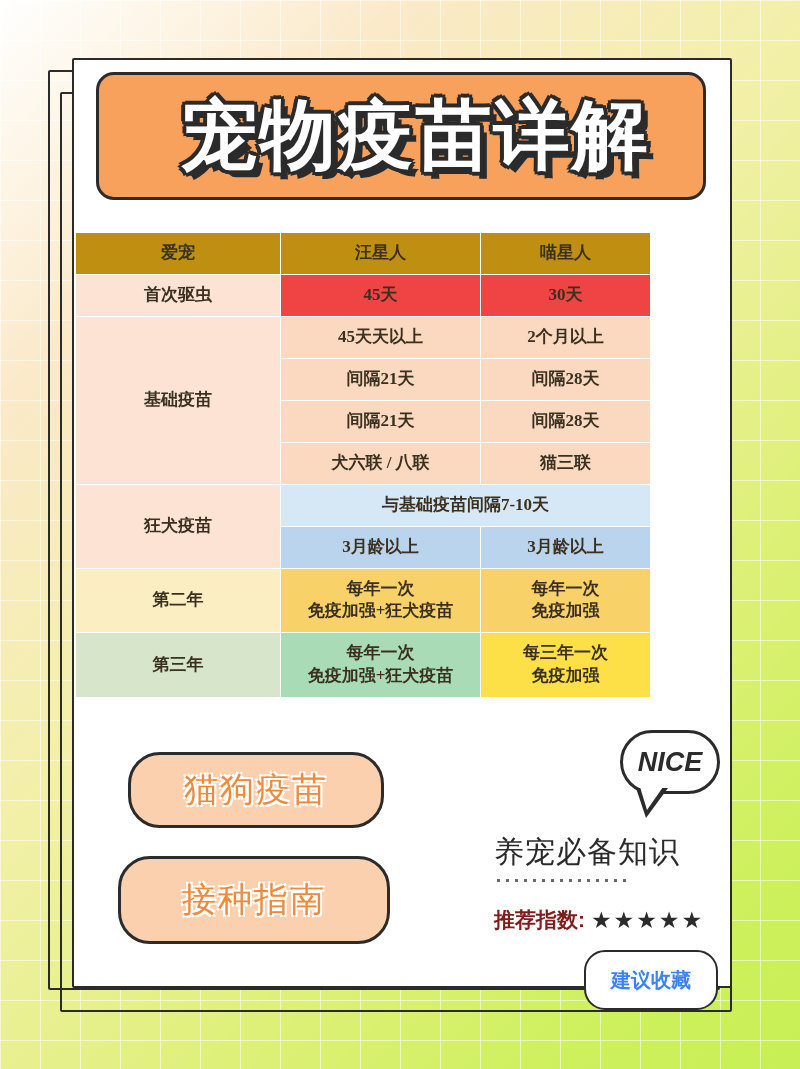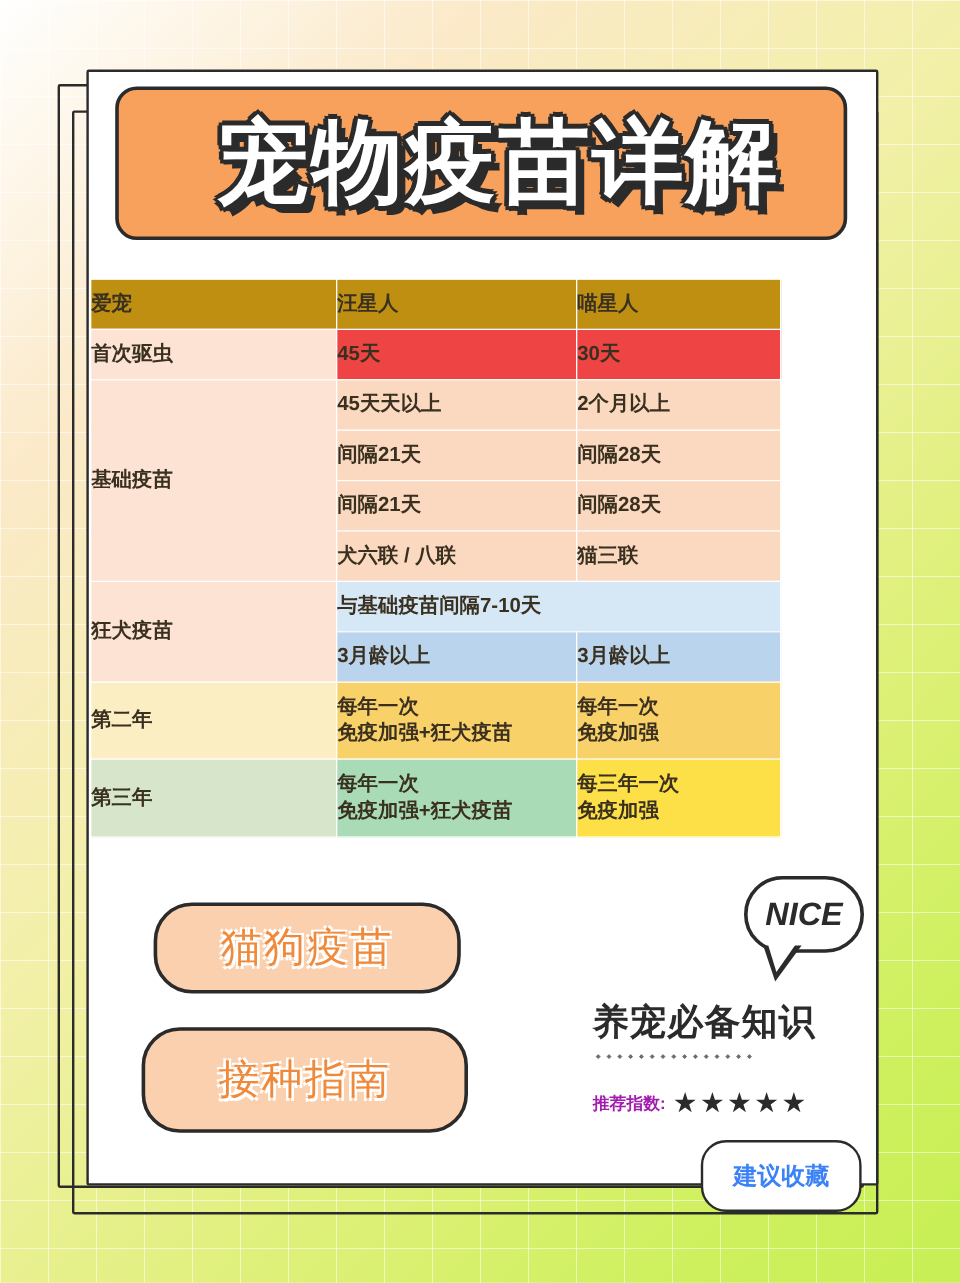--- a/index.html
+++ b/index.html
@@ -77,28 +77,29 @@
     left: 75px; top: 232px;
     width: 575px;
   }
   table.vax {
     border-collapse: collapse;
     width: 100%;
     table-layout: fixed;
   }
   table.vax td, table.vax th {
     border: 1px solid #ffffff;
-    text-align: left;
+    text-align: center;
     vertical-align: middle;
     font-size: 17px;
     font-weight: 700;
     color: #3a3020;
     padding: 9px 0;
     line-height: 1.35;
     white-space: nowrap;
+    font-family: Liberation Serif, serif;
   }
   .col-a { width: 205px; }
   .col-b { width: 200px; }
   .col-c { width: 170px; }
 
   thead th {
     background: #bf8f12;
     color: #ffffff;
     font-size: 19px;
     padding: 12px 2px;
@@ -161,36 +162,36 @@
     left: -6px; top: -31px;
     width: 0; height: 0;
     border-left: 7px solid transparent;
     border-right: 16px solid transparent;
     border-top: 23px solid #ffffff;
   }
 
   .subhead {
     position: absolute;
     left: 494px; top: 832px;
-    font-size: 30px; font-weight: 700; color: #2b2b2b;
+    font-size: 30px; font-weight: 400; color: #2b2b2b;
     letter-spacing: 1px;
   }
   .dots {
     position: absolute;
     left: 494px; top: 876px;
     width: 136px; height: 10px;
     background-image: radial-gradient(#6b6b6b 1.6px, transparent 1.8px);
     background-size: 9px 9px;
   }
   .rating-row {
     position: absolute;
     left: 494px; top: 906px;
     display: flex; align-items: center; gap: 6px;
   }
-  .rating-label { font-size: 14px; font-weight: 700; color: #a21caf; }
+  .rating-label { font-size: 21px; font-weight: 700; color: #7f1d1d; }
   .stars { font-size: 23px; color: #2b2b2b; letter-spacing: 2px; }
 
   .save-btn {
     position: absolute;
     left: 584px; top: 950px;
     width: 134px; height: 60px;
     border: 2px solid #2b2b2b;
     border-radius: 21px;
     background: #ffffff;
     display: flex; align-items: center; justify-content: center;

